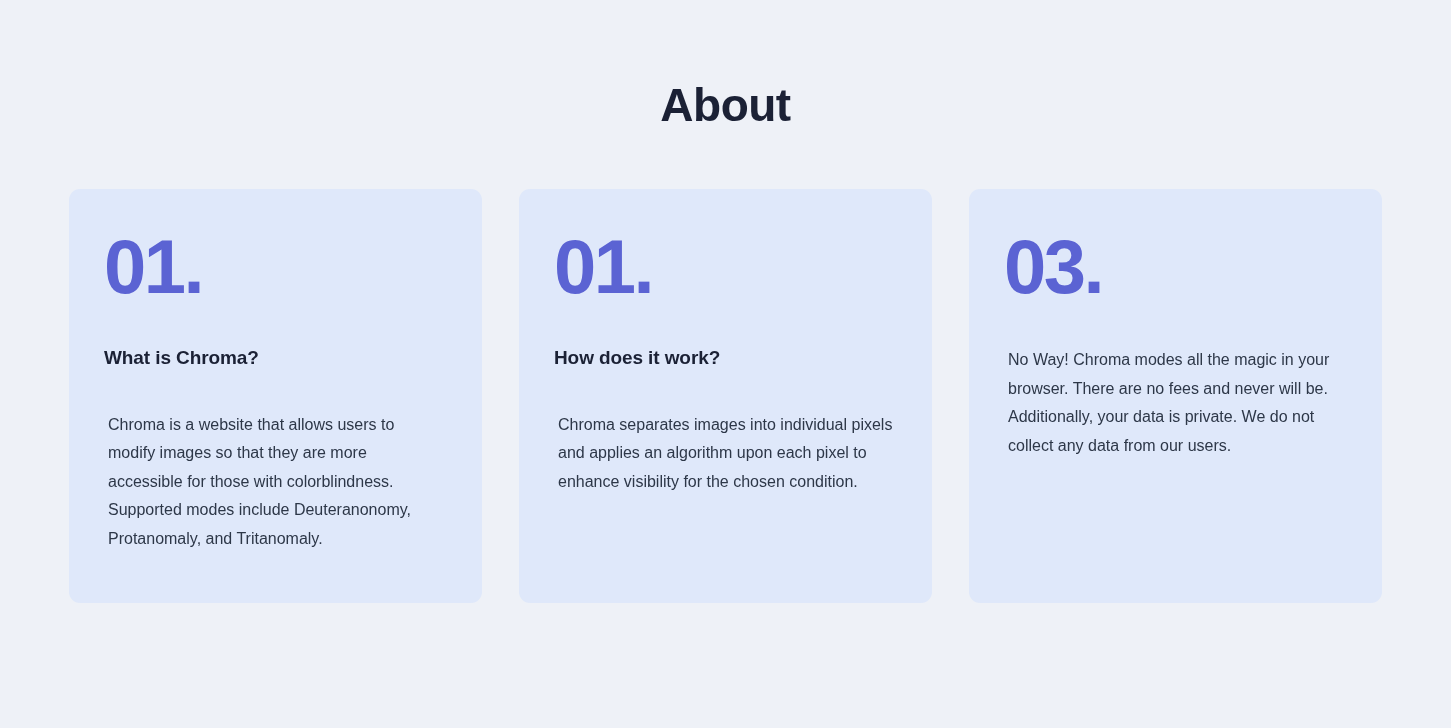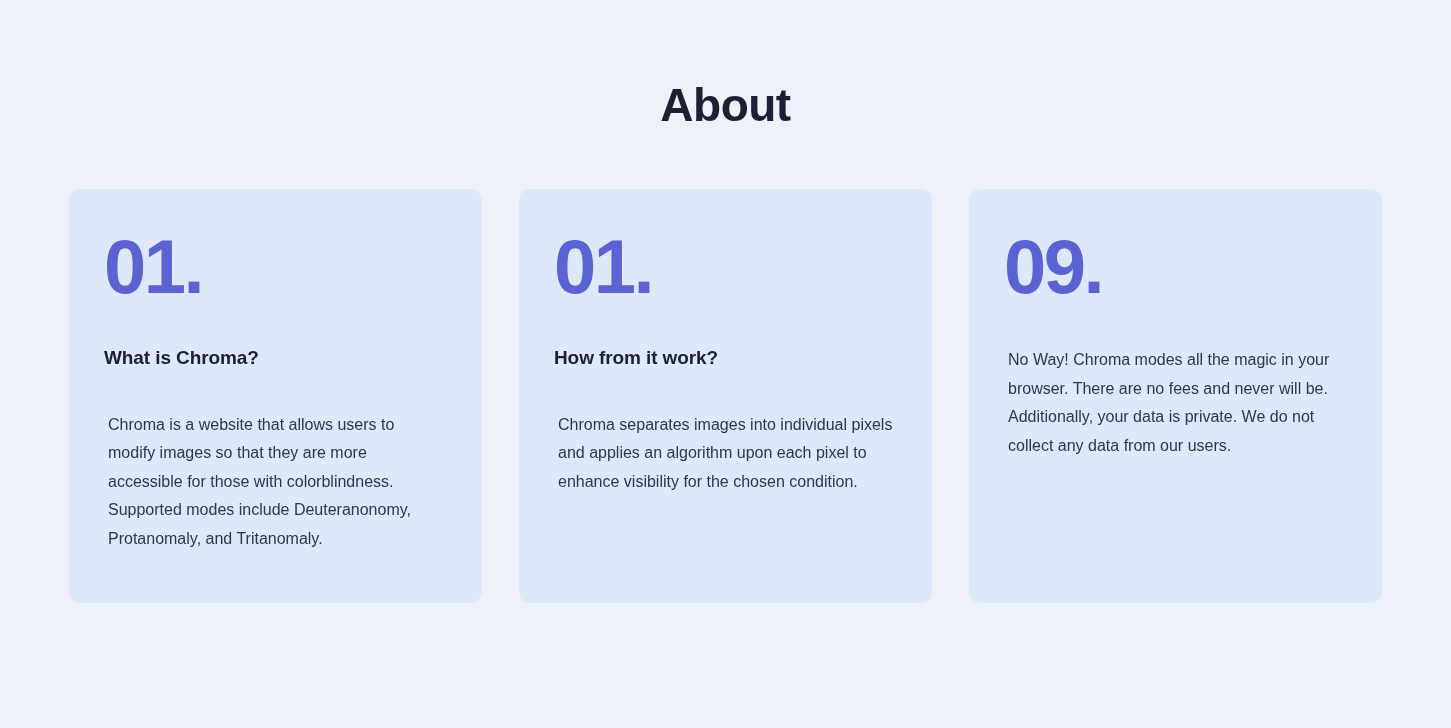--- a/index.html
+++ b/index.html
@@ -87,23 +87,23 @@
   <div class="cards">
 
     <div class="card">
       <div class="card-number">01.</div>
       <div class="card-heading">What is Chroma?</div>
       <p class="card-body">Chroma is a website that allows users to modify images so that they are more accessible for those with colorblindness. Supported modes include Deuteranonomy, Protanomaly, and Tritanomaly.</p>
     </div>
 
     <div class="card">
       <div class="card-number">01.</div>
-      <div class="card-heading">How from it work?</div>
+      <div class="card-heading">How does it work?</div>
       <p class="card-body">Chroma separates images into individual pixels and applies an algorithm upon each pixel to enhance visibility for the chosen condition.</p>
     </div>
 
     <div class="card">
-      <div class="card-number">09.</div>
+      <div class="card-number">03.</div>
       <p class="card-body">No Way! Chroma modes all the magic in your browser. There are no fees and never will be. Additionally, your data is private. We do not collect any data from our users.</p>
     </div>
 
   </div>
 </div>
 
 </body></html>

